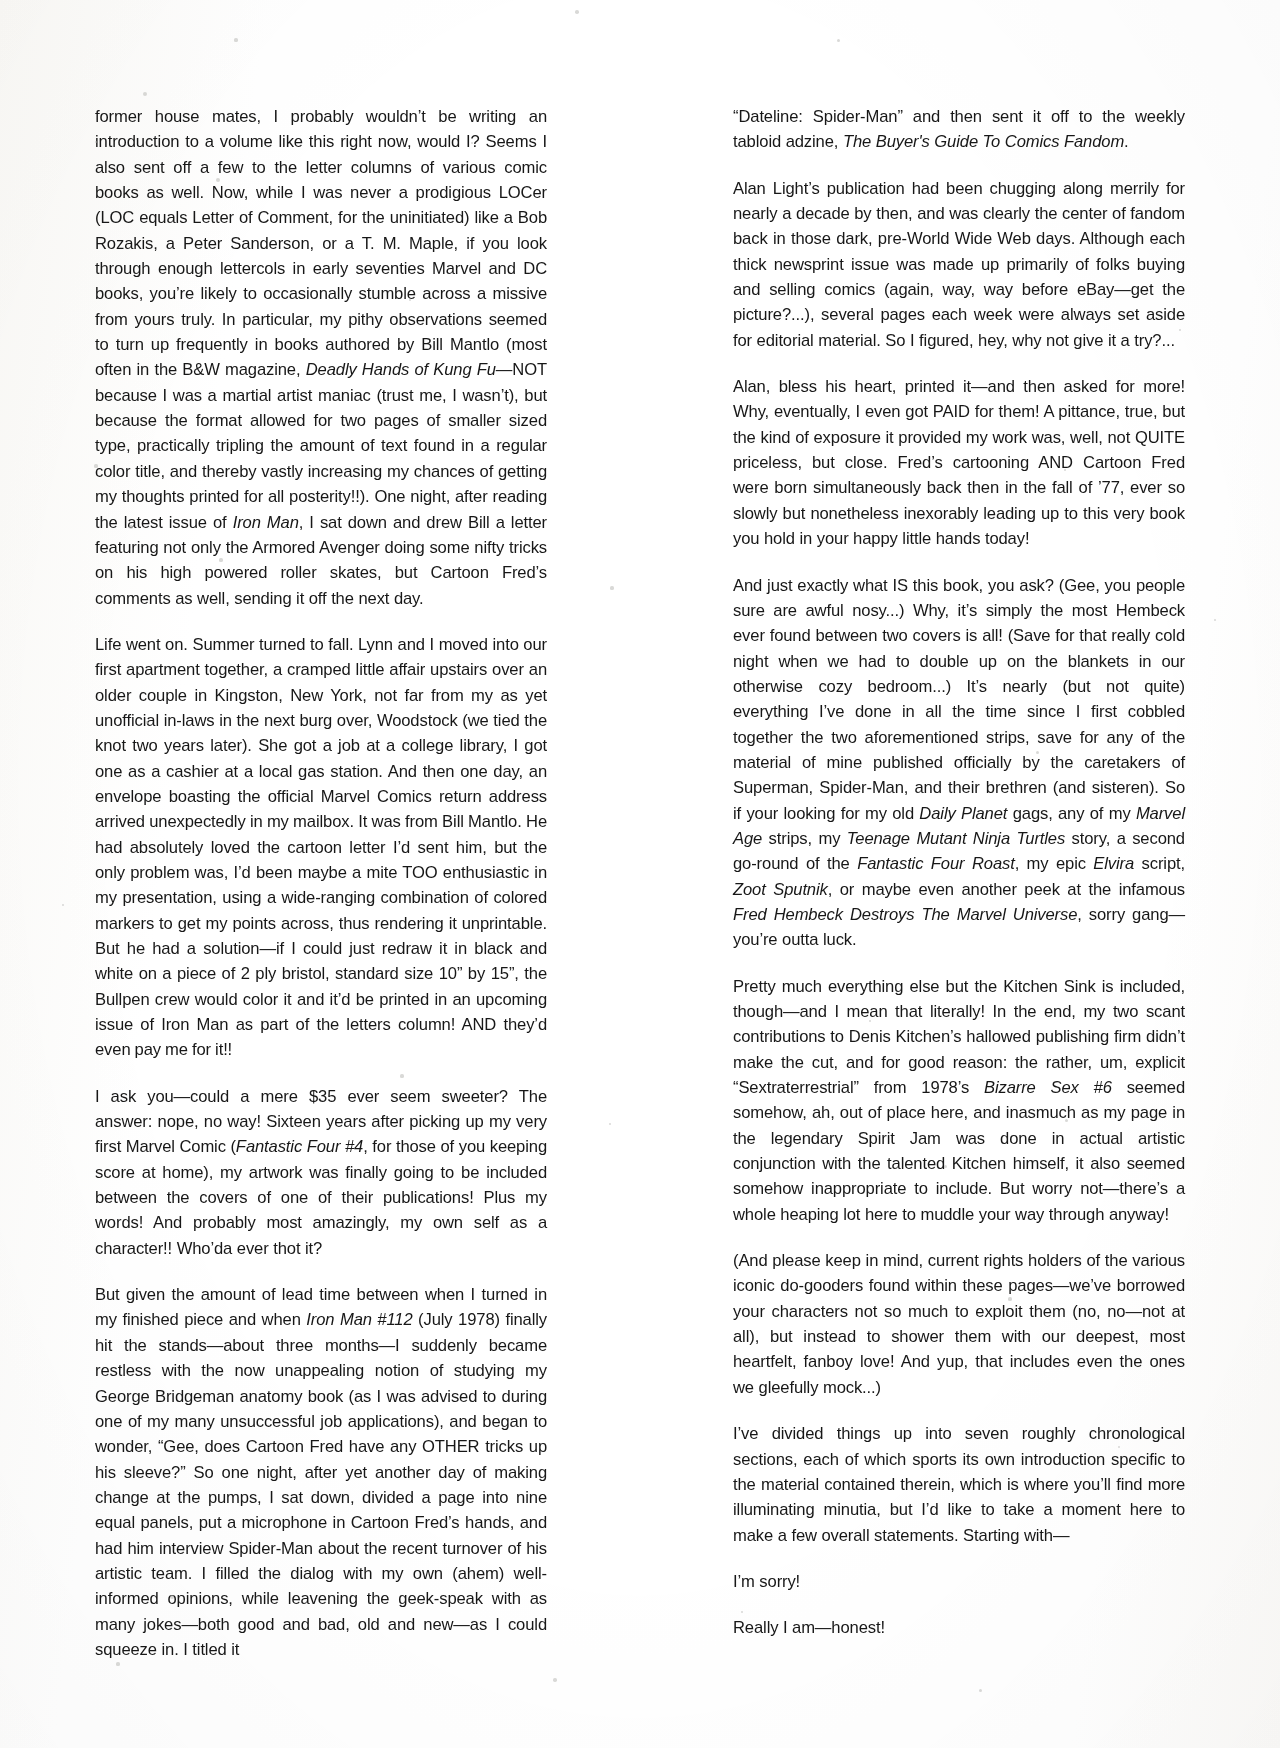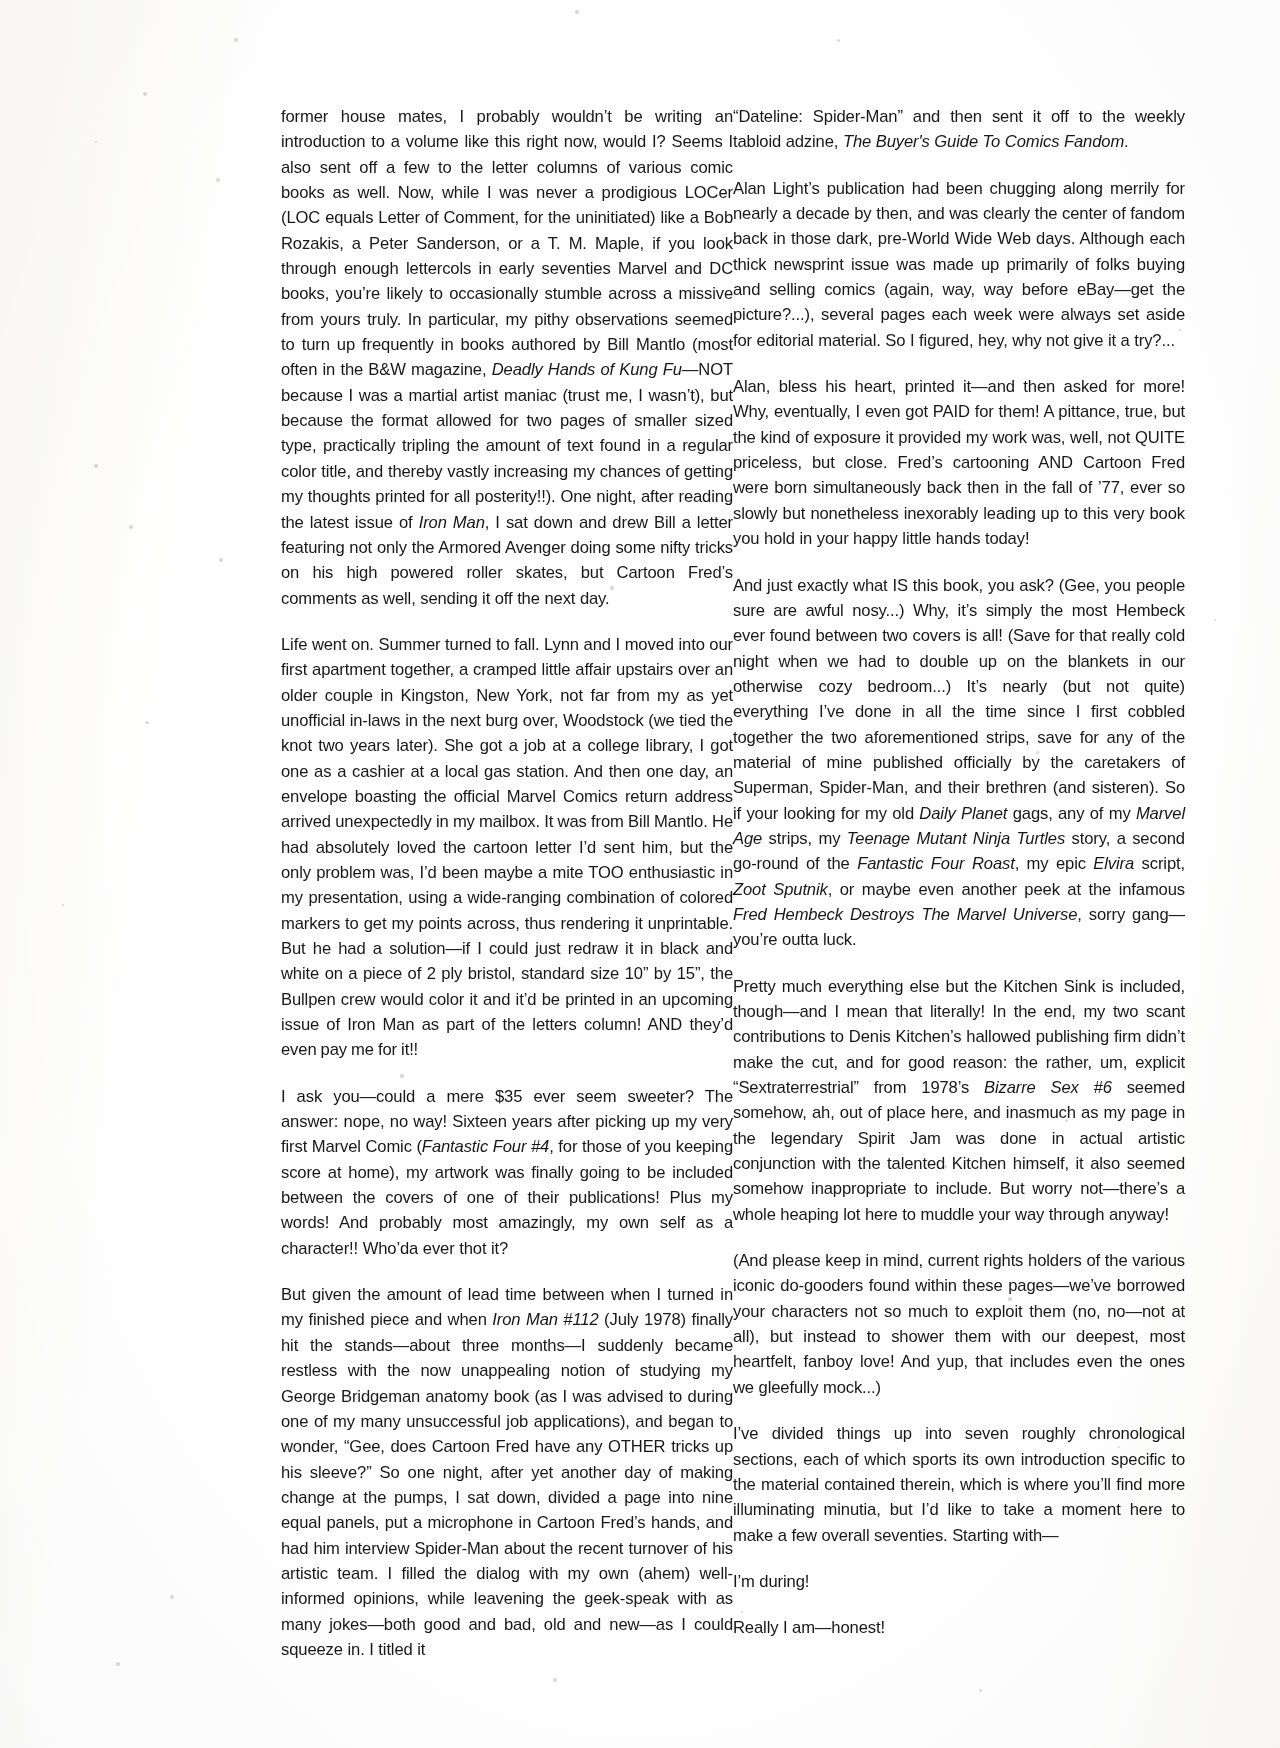--- a/index.html
+++ b/index.html
@@ -41,21 +41,21 @@
     background: #b9b9b7;
     border-radius: 50%;
   }
   .columns {
     position: absolute;
     left: 95px;
     top: 104px;
     width: 1090px;
     height: 1500px;
     display: flex;
-    justify-content: flex-end;
+    justify-content: space-between;
     z-index: 2;
   }
   .col {
     width: 452px;
   }
   p.para {
     margin: 0 0 21px 0;
     font-size: 16.6px;
     line-height: 25.35px;
     text-align: justify;
@@ -92,22 +92,22 @@
       <p class="para"><span>But given the amount of lead time between when I turned in my finished piece and when </span><em>Iron Man #112</em><span> (July 1978) finally hit the stands—about three months—I suddenly became restless with the now unappealing notion of studying my George Bridgeman anatomy book (as I was advised to during one of my many unsuccessful job applications), and began to wonder, “Gee, does Cartoon Fred have any OTHER tricks up his sleeve?” So one night, after yet another day of making change at the pumps, I sat down, divided a page into nine equal panels, put a microphone in Cartoon Fred’s hands, and had him interview Spider-Man about the recent turnover of his artistic team. I filled the dialog with my own (ahem) well-informed opinions, while leavening the geek-speak with as many jokes—both good and bad, old and new—as I could squeeze in. I titled it</span></p>
     </div>
 
     <div class="col">
       <p class="para nojust"><span>“Dateline: Spider-Man” and then sent it off to the weekly tabloid adzine, </span><em>The Buyer's Guide To Comics Fandom</em><span>.</span></p>
       <p class="para"><span>Alan Light’s publication had been chugging along merrily for nearly a decade by then, and was clearly the center of fandom back in those dark, pre-World Wide Web days. Although each thick newsprint issue was made up primarily of folks buying and selling comics (again, way, way before eBay—get the picture?...), several pages each week were always set aside for editorial material. So I figured, hey, why not give it a try?...</span></p>
       <p class="para"><span>Alan, bless his heart, printed it—and then asked for more! Why, eventually, I even got PAID for them! A pittance, true, but the kind of exposure it provided my work was, well, not QUITE priceless, but close. Fred’s cartooning AND Cartoon Fred were born simultaneously back then in the fall of ’77, ever so slowly but nonetheless inexorably leading up to this very book you hold in your happy little hands today!</span></p>
       <p class="para"><span>And just exactly what IS this book, you ask? (Gee, you people sure are awful nosy...) Why, it’s simply the most Hembeck ever found between two covers is all! (Save for that really cold night when we had to double up on the blankets in our otherwise cozy bedroom...) It’s nearly (but not quite) everything I’ve done in all the time since I first cobbled together the two aforementioned strips, save for any of the material of mine published officially by the caretakers of Superman, Spider-Man, and their brethren (and sisteren). So if your looking for my old </span><em>Daily Planet</em><span> gags, any of my </span><em>Marvel Age</em><span> strips, my </span><em>Teenage Mutant Ninja Turtles</em><span> story, a second go-round of the </span><em>Fantastic Four Roast</em><span>, my epic </span><em>Elvira</em><span> script, </span><em>Zoot Sputnik</em><span>, or maybe even another peek at the infamous </span><em>Fred Hembeck Destroys The Marvel Universe</em><span>, sorry gang—you’re outta luck.</span></p>
       <p class="para"><span>Pretty much everything else but the Kitchen Sink is included, though—and I mean that literally! In the end, my two scant contributions to Denis Kitchen’s hallowed publishing firm didn’t make the cut, and for good reason: the rather, um, explicit “Sextraterrestrial” from 1978’s </span><em>Bizarre Sex #6</em><span> seemed somehow, ah, out of place here, and inasmuch as my page in the legendary Spirit Jam was done in actual artistic conjunction with the talented Kitchen himself, it also seemed somehow inappropriate to include. But worry not—there’s a whole heaping lot here to muddle your way through anyway!</span></p>
       <p class="para"><span>(And please keep in mind, current rights holders of the various iconic do-gooders found within these pages—we’ve borrowed your characters not so much to exploit them (no, no—not at all), but instead to shower them with our deepest, most heartfelt, fanboy love! And yup, that includes even the ones we gleefully mock...)</span></p>
-      <p class="para"><span>I’ve divided things up into seven roughly chronological sections, each of which sports its own introduction specific to the material contained therein, which is where you’ll find more illuminating minutia, but I’d like to take a moment here to make a few overall seventies. Starting with—</span></p>
-      <p class="para nojust"><span>I’m during!</span></p>
+      <p class="para"><span>I’ve divided things up into seven roughly chronological sections, each of which sports its own introduction specific to the material contained therein, which is where you’ll find more illuminating minutia, but I’d like to take a moment here to make a few overall statements. Starting with—</span></p>
+      <p class="para nojust"><span>I’m sorry!</span></p>
       <p class="para nojust"><span>Really I am—honest!</span></p>
     </div>
 
   </div>
 
   <div class="speckles">
       <i style="left: 142.8px; top: 91.8px; width: 4.4px; height: 4.4px; opacity: 0.55;"></i>
       <i style="left: 234.4px; top: 38.4px; width: 3.2px; height: 3.2px; opacity: 0.55;"></i>
       <i style="left: 575.2px; top: 10.2px; width: 3.6px; height: 3.6px; opacity: 0.55;"></i>
       <i style="left: 836.5px; top: 38.5px; width: 3px; height: 3px; opacity: 0.55;"></i>

